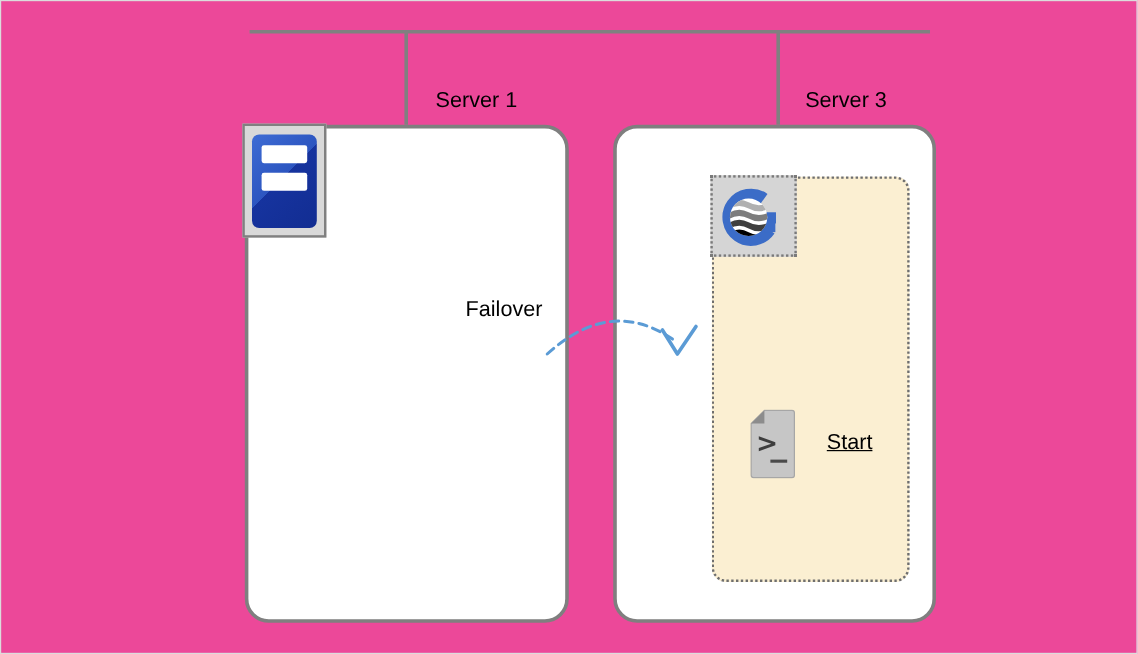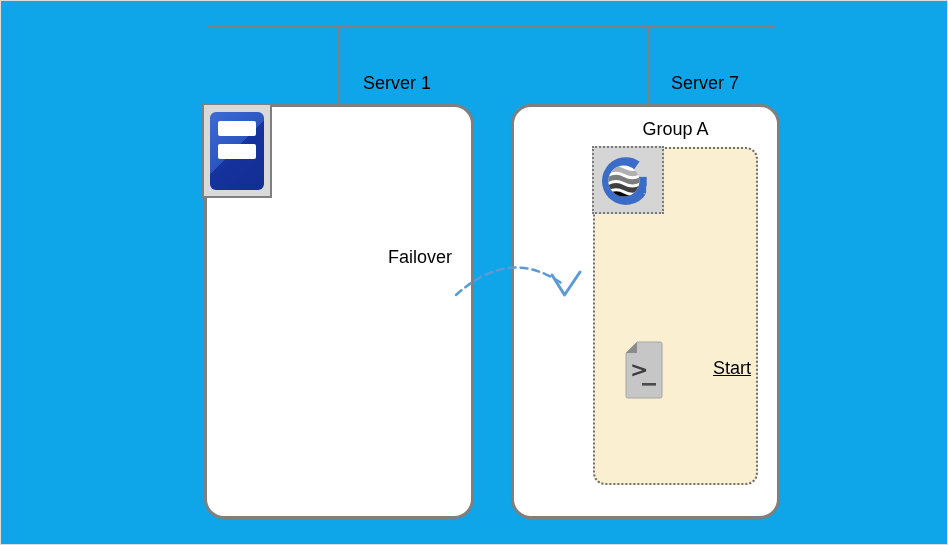--- a/index.html
+++ b/index.html
@@ -1,40 +1,40 @@
 <!DOCTYPE html>
 <html><head>
 <meta charset="utf-8">
 <style>
   html,body{margin:0;padding:0;background:#fff;}
   body{font-family:"Liberation Sans", sans-serif;}
   .canvas{
     position:relative;width:946px;height:543px;
-    border:1px solid #dcdcdc;background:#0ea5e9;overflow:hidden;
+    border:1px solid #dcdcdc;background:#ec4899;overflow:hidden;
   }
   .lines-svg{
     position:absolute;left:0;top:0;width:948px;height:545px;
     z-index:5;pointer-events:none;
   }
   .server-box{
     position:absolute;background:#ffffff;
     border:3px solid #7f7f7f;border-radius:20px;
     box-sizing:border-box;z-index:1;
   }
   .server1-box{left:203px;top:103px;width:270px;height:415px;}
   .server2-box{left:510px;top:103px;width:269px;height:415px;}
   .diagram-label{
     position:absolute;color:#000;font-size:18px;line-height:22px;
     white-space:nowrap;z-index:6;
   }
   .server1-label{left:362px;top:71px;}
   .server2-label{left:670px;top:71px;}
   .group-a-label{left:592px;top:117px;width:165px;text-align:center;}
   .failover-label{left:387px;top:245px;text-align:right;}
-  .start-label{left:712px;top:356px;text-decoration:underline;}
+  .start-label{left:688px;top:356px;text-decoration:underline;}
   .group-a-box{
     position:absolute;left:592px;top:146px;width:165px;height:338px;
     background:#fbefd2;border:2px dotted #6e6e6e;border-radius:12px;
     box-sizing:border-box;z-index:2;
   }
   .server-tower-wrap{
     position:absolute;left:201px;top:102px;width:70px;height:95px;
     background:#d9d9d9;border:2px solid #808080;box-sizing:border-box;
     z-index:4;display:flex;align-items:center;justify-content:center;
   }
@@ -70,22 +70,21 @@
 
   <svg class="lines-svg" viewBox="0 0 948 545">
     <line x1="207" y1="25.5" x2="774" y2="25.5" stroke-width="3" stroke="#808080"></line>
     <line x1="337.5" y1="25" x2="337.5" y2="103" stroke-width="3" stroke="#808080"></line>
     <line x1="647.5" y1="25" x2="647.5" y2="103" stroke-width="3" stroke="#808080"></line>
     <path d="M455,294 Q508,246 560,282" fill="none" stroke-width="2.5" stroke-dasharray="7 5" stroke-linecap="round" stroke="#5B9BD5"></path>
     <path d="M551,274 L563.5,294 L579,271" fill="none" stroke-width="3" stroke-linecap="round" stroke-linejoin="round" stroke="#5B9BD5"></path>
   </svg>
 
   <div class="diagram-label server1-label">Server 1</div>
-  <div class="diagram-label server2-label">Server 7</div>
-  <div class="diagram-label group-a-label">Group A</div>
+  <div class="diagram-label server2-label">Server 3</div>
   <div class="diagram-label failover-label">Failover</div>
   <div class="diagram-label start-label">Start</div>
 
   <div class="server-tower-wrap">
     <div class="server-tower">
       <div class="bar bar1"></div>
       <div class="bar bar2"></div>
     </div>
   </div>
 

